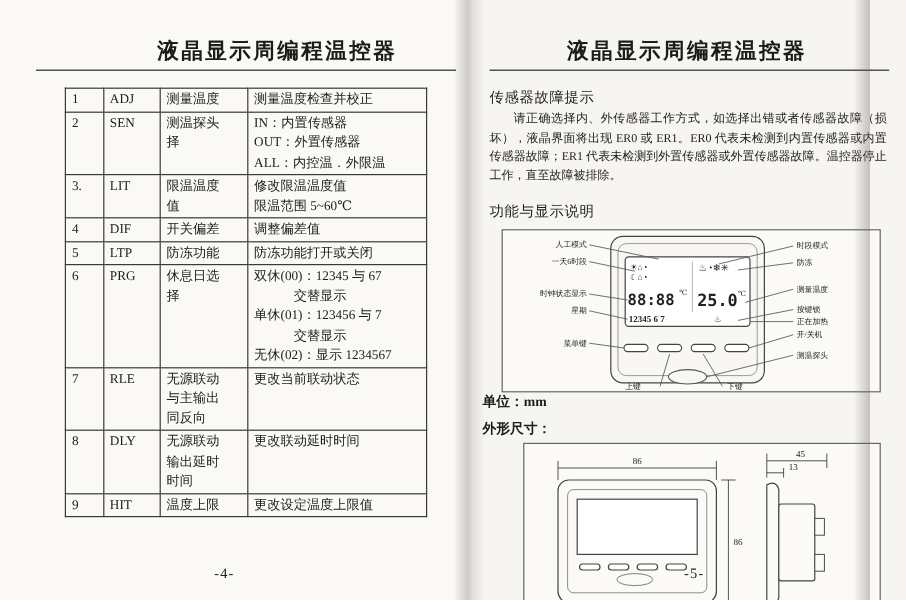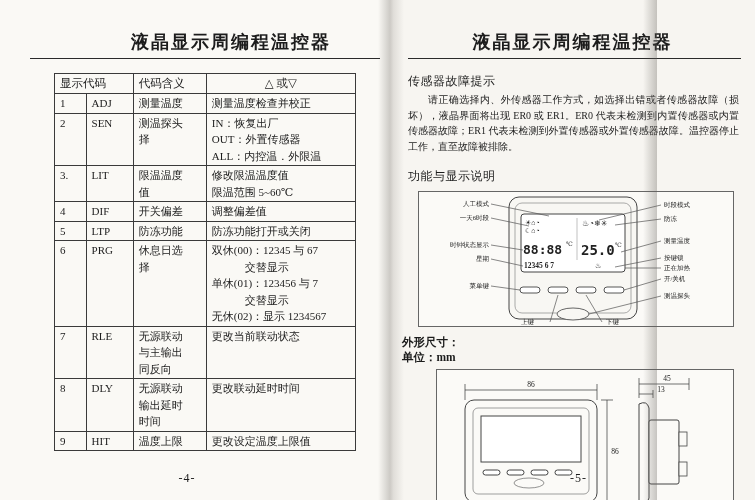--- a/index.html
+++ b/index.html
@@ -1,18 +1,18 @@
 <!DOCTYPE html>
 <html><head>
 <meta charset="utf-8">
 <style>
   html,body{margin:0;padding:0;}
   body{width:755px;height:500px;background:#dcd9d3;overflow:hidden;
        font-family:"Liberation Serif","DejaVu Serif",serif;color:#1c1c1c;}
-  #scan{position:relative;width:657px;height:500px;background:#3b82f6;}
+  #scan{position:relative;width:725px;height:500px;background:#3b82f6;}
   .page{position:absolute;top:0;height:500px;background:#faf9f5;}
   #page-left{left:0;width:390px;}
   #page-right{left:390px;width:365px;background:#f7f5f1;}
   #gutter{position:absolute;left:378px;top:0;width:26px;height:500px;
           background:linear-gradient(90deg,rgba(0,0,0,0) 0%,rgba(90,85,78,.28) 45%,rgba(120,115,108,.18) 60%,rgba(0,0,0,0) 100%);z-index:5;}
   #right-edge{position:absolute;right:0;top:0;width:14px;height:500px;
           background:linear-gradient(90deg,rgba(0,0,0,0),rgba(100,96,90,.35));z-index:5;}
 
   .title{font-weight:bold;font-size:18px;letter-spacing:2px;text-align:center;}
   #page-left .title{margin:30px 18px 0 90px;}
@@ -53,37 +53,32 @@
 <body>
 
 <div id="scan">
 
   <div class="page" id="page-left">
     <div class="title">液晶显示周编程温控器</div>
     <hr class="title-rule">
 
     <table>
       <tbody>
-          <tr>
-        <th colspan="2">显示代码</th>
-        <th class="col-meaning">代码含义</th>
-        <th class="col-action action-h">△ 或▽</th>
-      </tr>
       <tr>
         <td class="col-num">1</td>
         <td class="col-code">ADJ</td>
         <td class="col-meaning">测量温度</td>
         <td class="col-action">测量温度检查并校正</td>
       </tr>
       <tr>
         <td>2</td>
         <td>SEN</td>
         <td>测温探头
 择</td>
-        <td>IN：恢复出厂
+        <td>IN：内置传感器
 OUT：外置传感器
 ALL：内控温．外限温</td>
       </tr>
       <tr>
         <td>3.</td>
         <td>LIT</td>
         <td>限温温度
 值</td>
         <td>修改限温温度值
 限温范围 5~60℃</td>
@@ -213,22 +208,22 @@
           <text x="245" y="106">测温探头</text>
         </g>
 
         <g font-size="6.5" fill="#222">
           <text x="115" y="132" text-anchor="end">上键</text>
           <text x="187" y="132" text-anchor="start">下键</text>
         </g>
       </svg>
     </div>
 
+    <div class="dims-line unit">单位：mm</div>
     <div class="dims-line">外形尺寸：</div>
-    <div class="dims-line unit">单位：mm</div>
 
     <div class="dim-box">
       <svg width="296" height="142" viewBox="0 0 296 142">
 
         <g stroke="#444" fill="#fbfaf7" stroke-width="1">
           <rect x="28" y="30" width="132" height="102" rx="9"></rect>
           <rect x="36" y="38" width="116" height="86" rx="5" fill="none" stroke-width=".7" stroke="#777"></rect>
           <rect x="44" y="46" width="100" height="46" fill="#ffffff"></rect>
           <rect x="46" y="100" width="17" height="5" rx="2.5" fill="#fff"></rect>
           <rect x="70" y="100" width="17" height="5" rx="2.5" fill="#fff"></rect>

